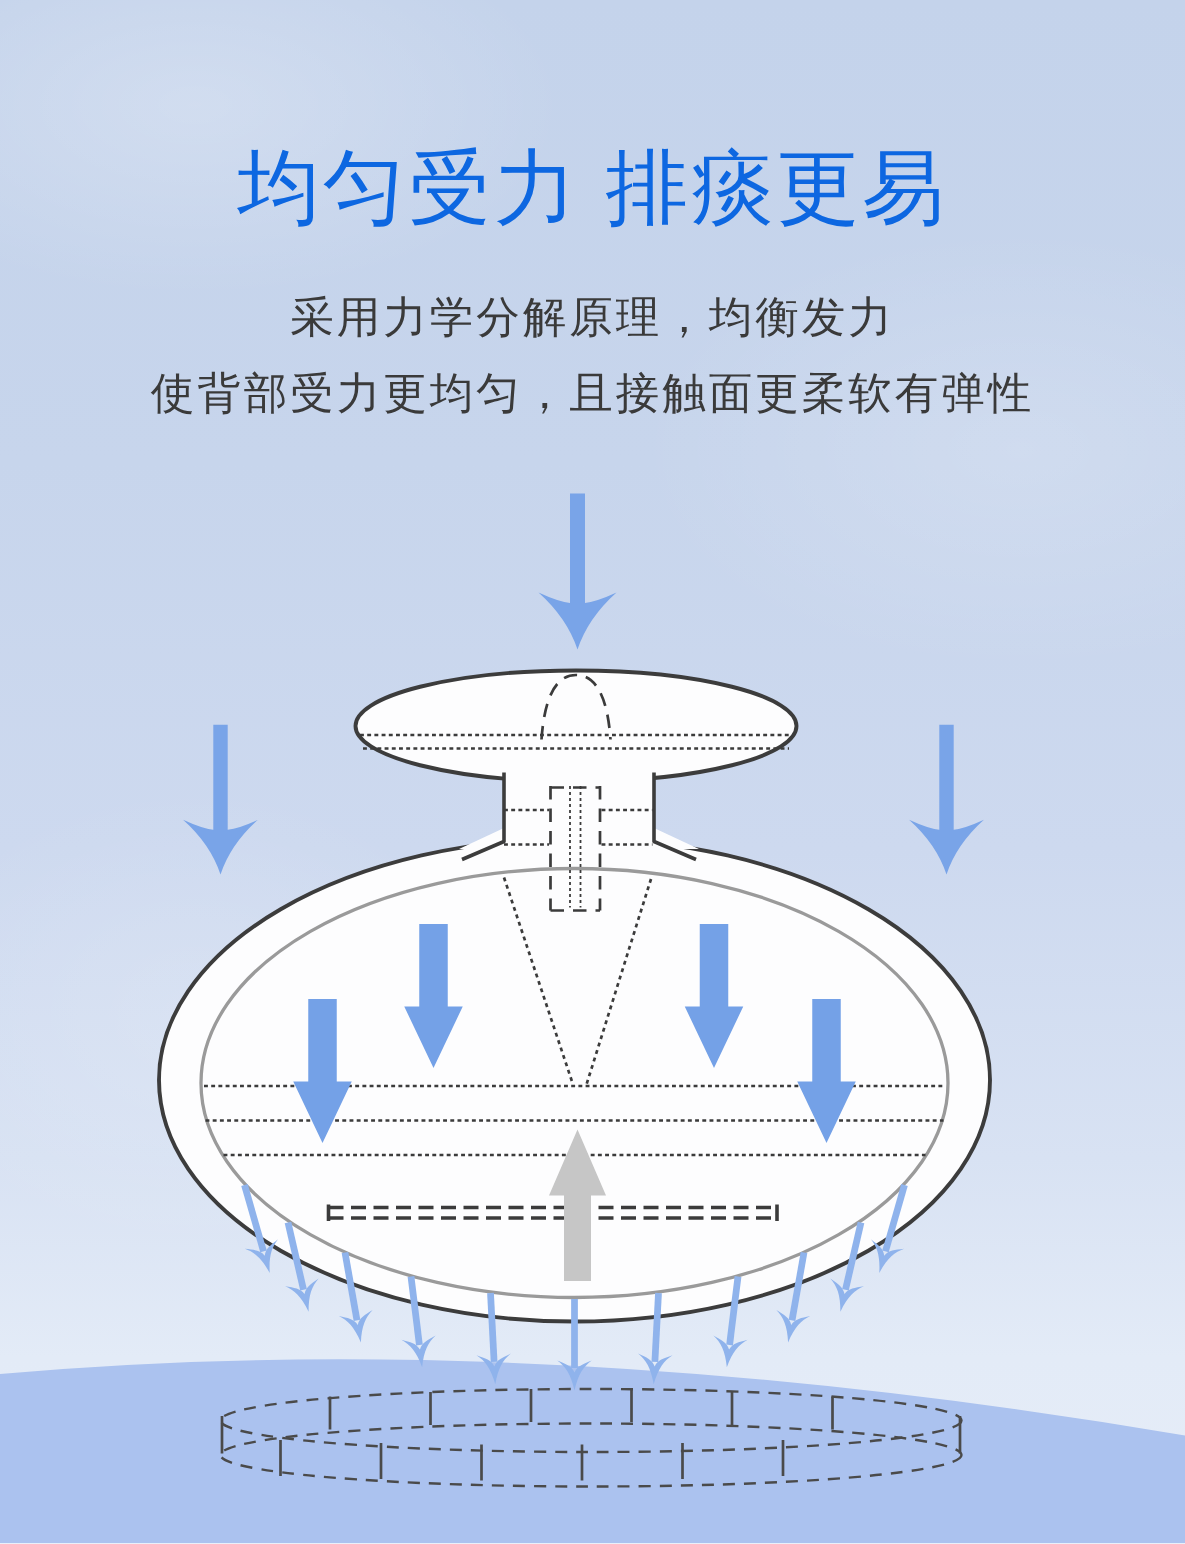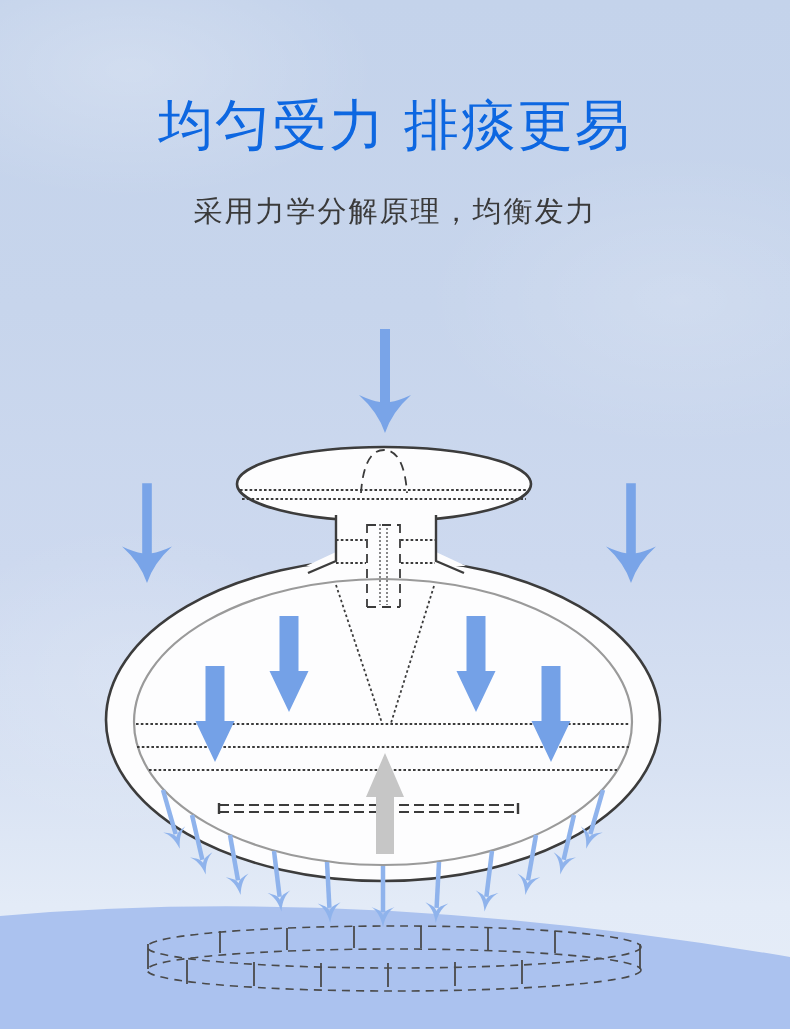--- a/index.html
+++ b/index.html
@@ -44,20 +44,21 @@
 <body>
 
 <div class="stage">
 
   <div class="cloud c1"></div>
   <div class="cloud c2"></div>
   <div class="cloud c3"></div>
 
   <div class="title">均匀受力 排痰更易</div>
   <div class="subtitle s1">采用力学分解原理，均衡发力</div>
+  <div class="subtitle s2">使背部受力更均匀，且接触面更柔软有弹性</div>
 
   <svg class="diagram" viewBox="0 0 790 1029">
     <defs>
       <path id="arrowDown" fill="currentColor" d="M -5 -104 L 5 -104 L 5 -31 Q 13 -32 26 -38 Q 7 -21 0 0 Q -7 -21 -26 -38 Q -13 -32 -5 -31 Z"></path>
       <path id="blockDown" fill="currentColor" d="M -9.5 -96 L 9.5 -96 L 9.5 -41 L 19.5 -41 L 0 0 L -19.5 -41 L -9.5 -41 Z"></path>
       <g id="edgeArrow">
         <line x1="0" y1="0" x2="0" y2="46" stroke="currentColor" stroke-width="4.5"></line>
         <path fill="currentColor" stroke="none" d="M 0 61 C -2.5 50 -6 45 -11.5 41 C -5.5 43.5 -2 44.5 0 49 C 2 44.5 5.5 43.5 11.5 41 C 6 45 2.5 50 0 61 Z"></path>
       </g>
     </defs>

